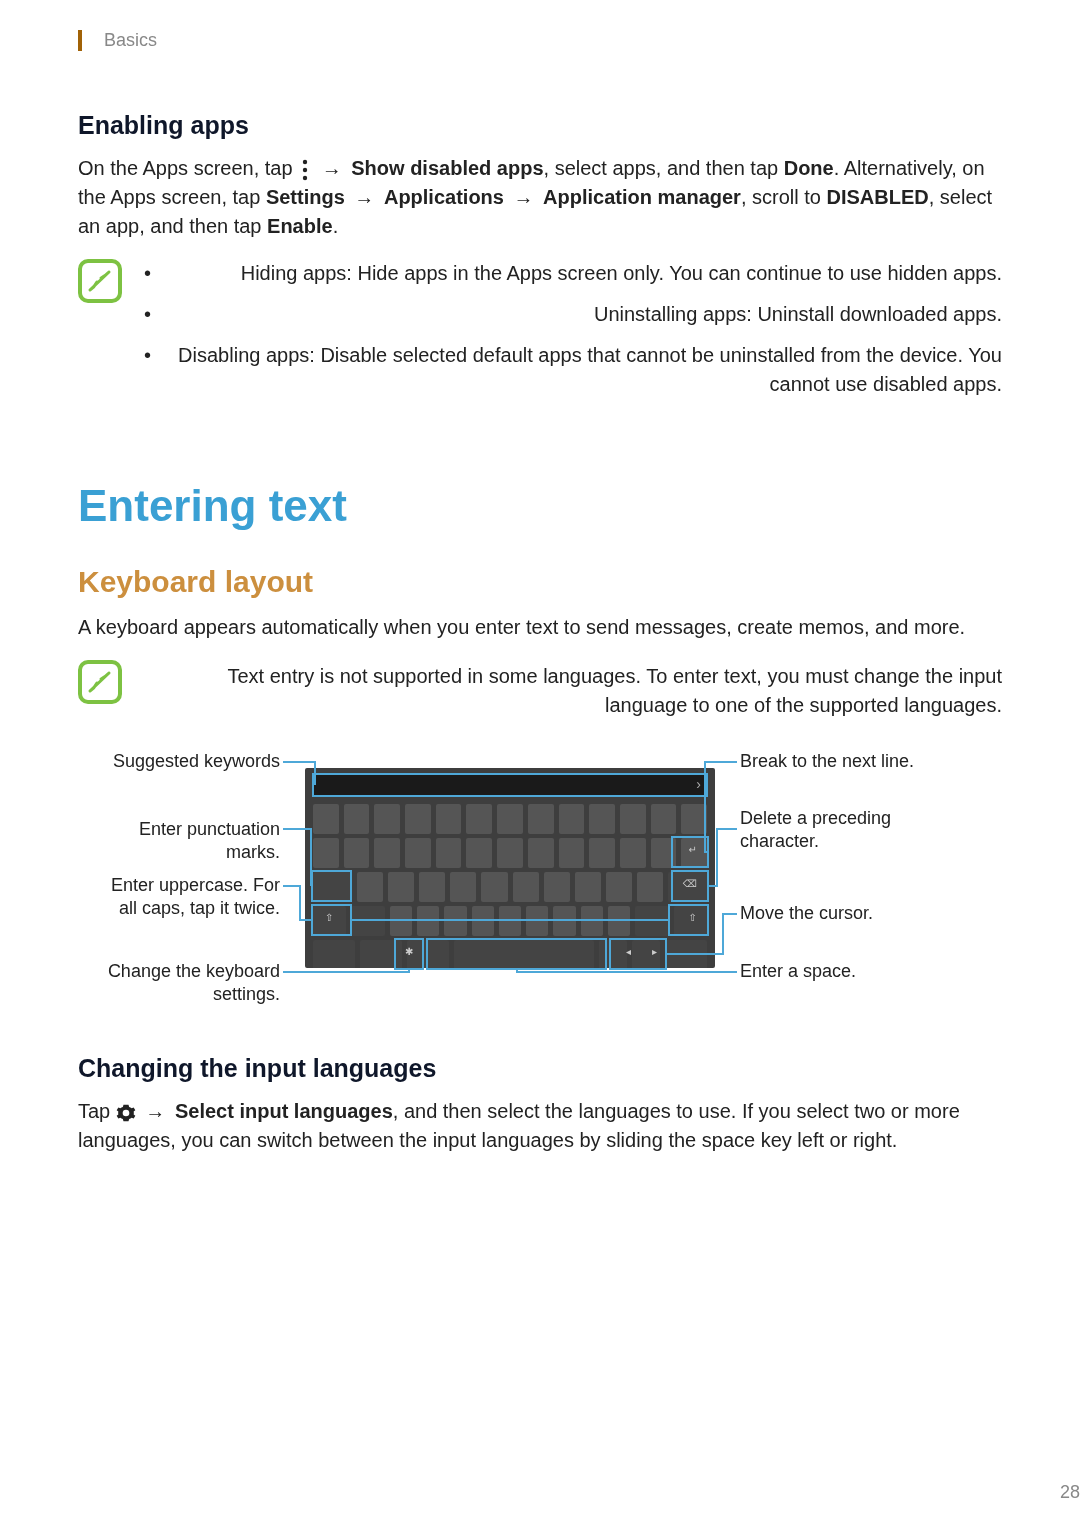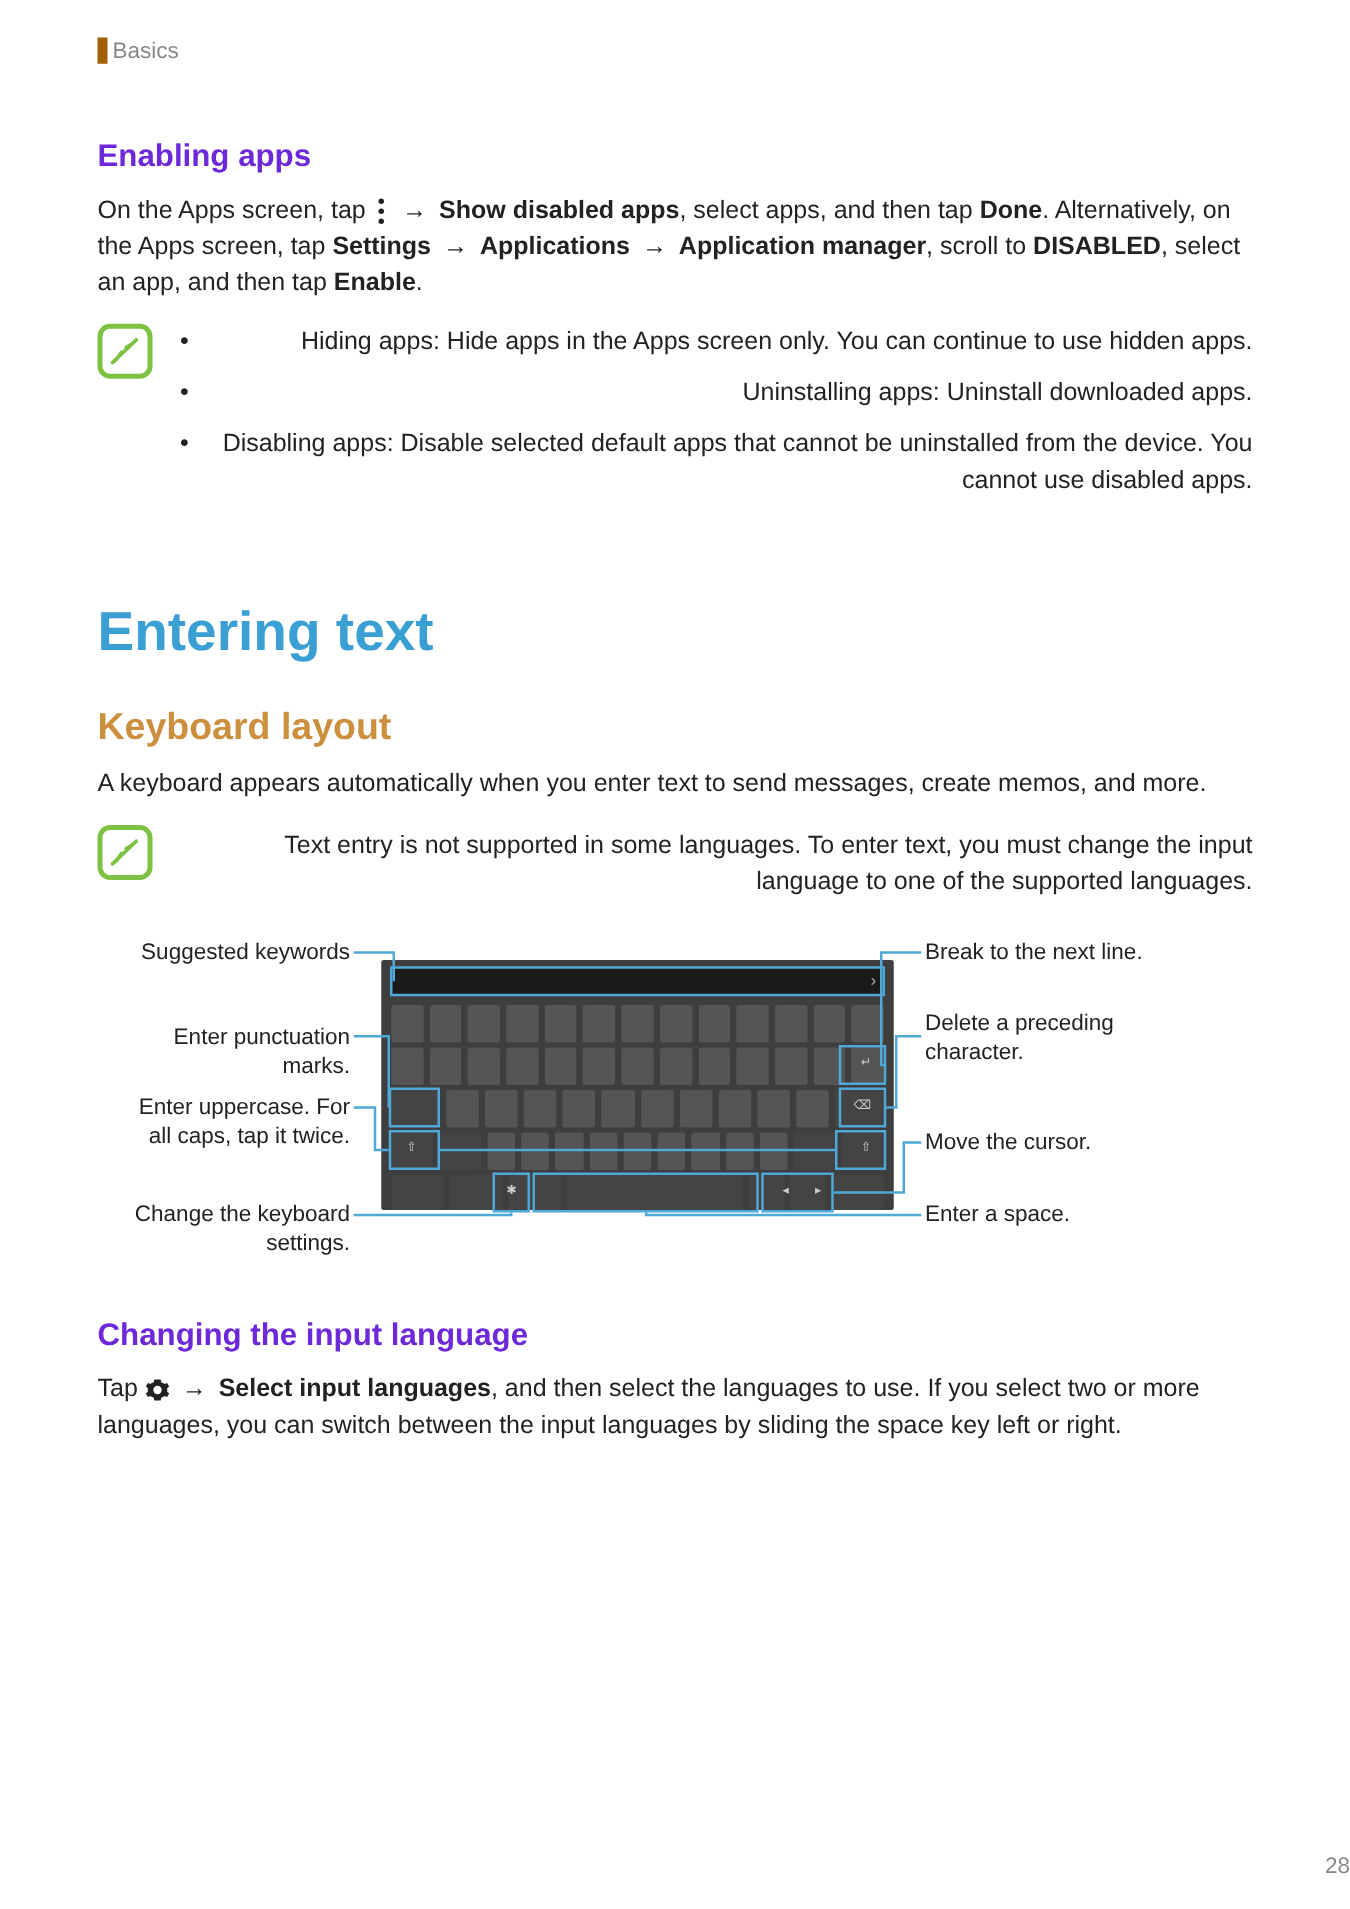--- a/index.html
+++ b/index.html
@@ -10,28 +10,28 @@
     background: #fff;
     color: #222;
     position: relative;
   }
   .page {
     padding: 30px 78px 40px 78px;
   }
   .running-header {
     font-size: 18px;
     color: #888;
-    border-left: 8px solid #a16207;
-    padding-left: 4px;
+    border-left: 4px solid #a16207;
+    padding-left: 22px;
     margin-bottom: 60px;
   }
   .h3 {
     font-size: 25px;
     font-weight: 700;
-    color: #6d28d9;
+    color: #0f172a;
     margin-bottom: 14px;
   }
   .body-text {
     font-size: 20px;
     line-height: 1.45;
     color: #222;
   }
   .body-text .bold { font-weight: 700; }
   .arrow { padding: 0 4px; }
   .more-icon {
@@ -339,21 +339,21 @@
       <path d="M247 176 L563 176"></path>
       <path d="M178 228 L304 228 L304 226"></path>
 
       <path d="M632 18 L600 18 L600 53 L600 108 L604 108"></path>
       <path d="M632 85 L612 85 L612 142 L604 142"></path>
       <path d="M632 170 L618 170 L618 210 L562 210"></path>
       <path d="M632 228 L412 228 L412 226"></path>
     </svg>
   </div>
 
-  <div class="h3 sec-margin">Changing the input language</div>
+  <div class="h3 sec-margin">Changing the input languages</div>
   <p class="body-text">
     <span>Tap </span><svg class="gear-inline" viewBox="0 0 24 24">
         <path fill="#222" d="M12 8a4 4 0 1 0 0 8 4 4 0 0 0 0-8zm9.4 4c0 .6-.1 1.1-.2 1.7l2 1.6-2 3.4-2.4-1c-.9.7-1.9 1.2-3 1.5L15 22h-6l-.8-2.8c-1.1-.3-2.1-.8-3-1.5l-2.4 1-2-3.4 2-1.6c-.1-.6-.2-1.1-.2-1.7s.1-1.1.2-1.7l-2-1.6 2-3.4 2.4 1c.9-.7 1.9-1.2 3-1.5L9 2h6l.8 2.8c1.1.3 2.1.8 3 1.5l2.4-1 2 3.4-2 1.6c.1.6.2 1.1.2 1.7z"></path>
       </svg><span class="arrow"> → </span><span class="bold">Select input languages</span><span>, and then select the languages to use. If you select two or more languages, you can switch between the input languages by sliding the space key left or right.</span>
   </p>
 
 </div>
 
 <div class="pagenum">28</div>
 

